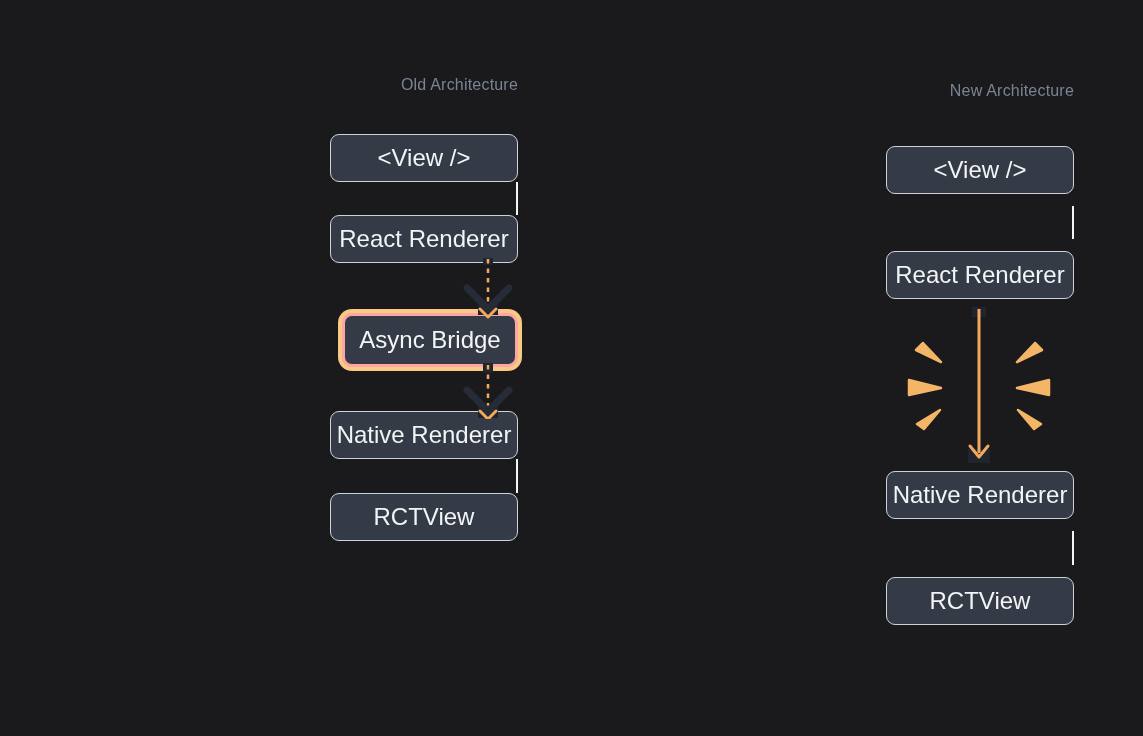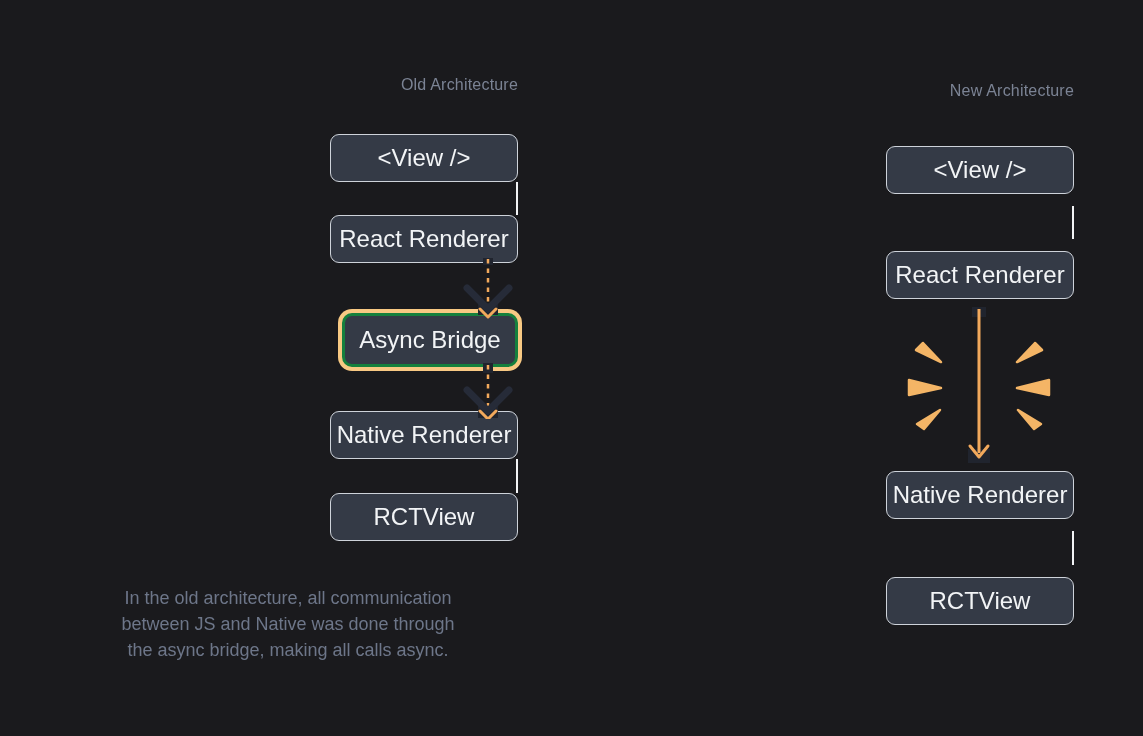--- a/index.html
+++ b/index.html
@@ -43,21 +43,21 @@
     font-weight: 500;
     position: relative;
     z-index: 1;
   }
   .column.old .node.first { margin-top: 40px; }
   .column.new .node.first { margin-top: 34px; }
 
   .node.highlight {
     width: 176px;
     height: 54px;
-    border: 3px solid #15803d;
+    border: 3px solid #fca5a5;
     border-radius: 10px;
     box-shadow: 0 0 0 4px #f8c983;
     margin: 4px 0;
   }
 
   .connector {
     width: 2px;
     background: #f2f3f5;
   }
   .connector.c-33 { height: 33px; }
@@ -121,23 +121,20 @@
   <div class="node">
     <span>Native Renderer</span>
   </div>
 
   <div class="connector c-34"></div>
 
   <div class="node">
     <span>RCTView</span>
   </div>
 
-  <p class="caption">In the old architecture, all communication
-between JS and Native was done through
-the async bridge, making all calls async.</p>
 </section>
 
 <section class="column new">
   <div class="col-title">New Architecture</div>
 
   <div class="node first">
     <span>&lt;View /&gt;</span>
   </div>
 
   <div class="connector c-33"></div>

